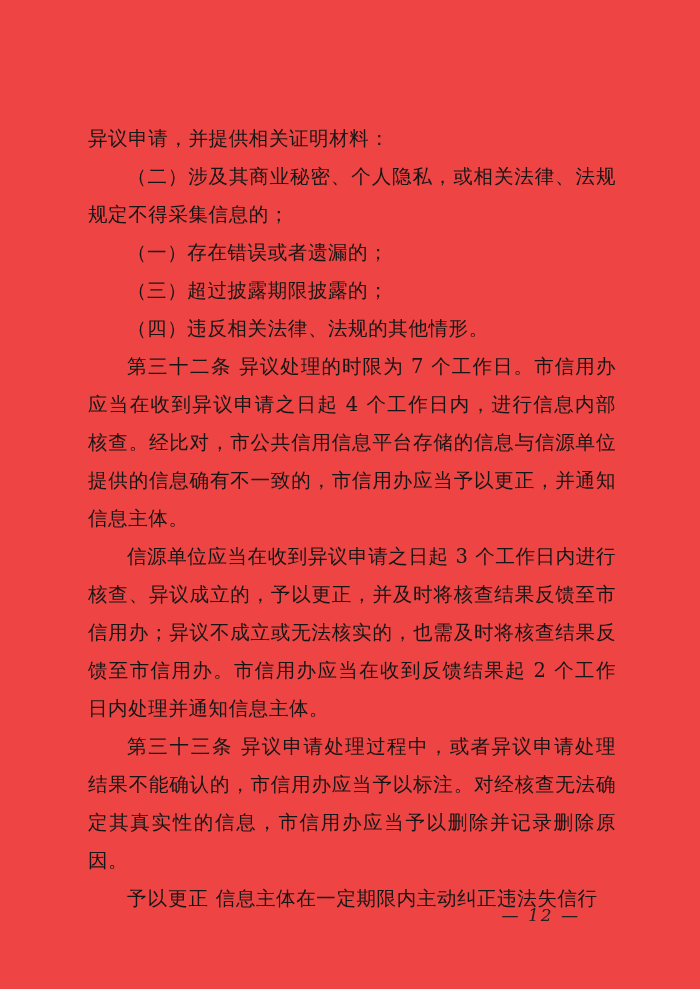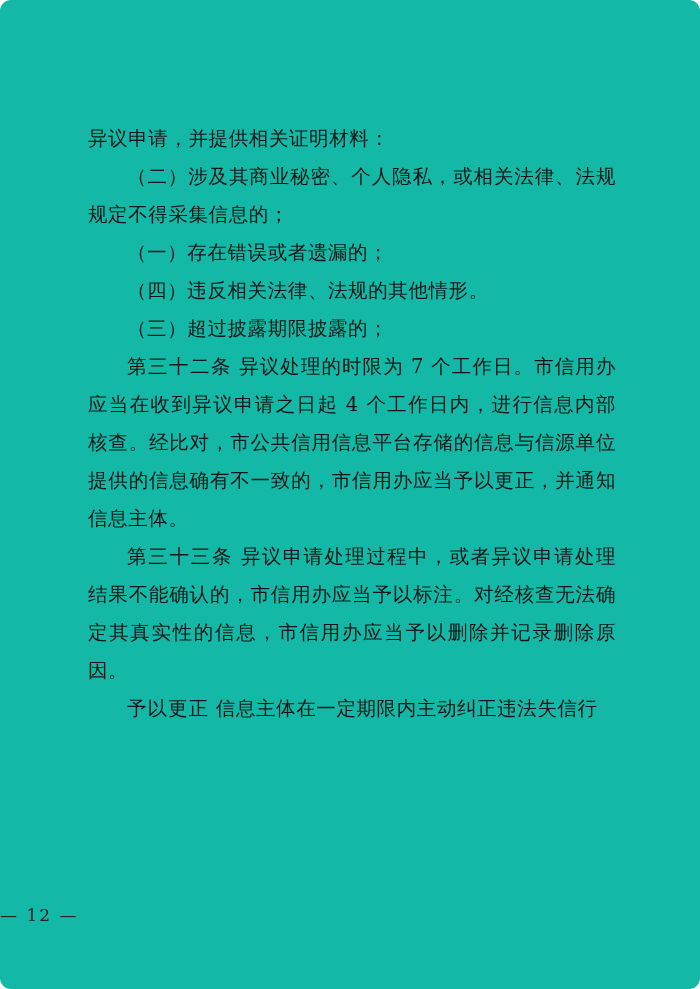--- a/index.html
+++ b/index.html
@@ -14,22 +14,21 @@
     color: #1a1a1a;
     position: relative;
     overflow: hidden;
   }
   .page {
     position: absolute;
     left: 0;
     top: 0;
     width: 700px;
     height: 989px;
-    background: #14b8a6;
-    border-radius: 11px;
+    background: #ef4444;
   }
   .content {
     position: absolute;
     left: 88px;
     top: 120px;
     width: 528px;
   }
   .para {
     font-size: 19.5px;
     line-height: 38px;
@@ -45,25 +44,26 @@
   }
   .para b {
     font-weight: normal;
     letter-spacing: 1px;
   }
   .footer {
     position: absolute;
     left: 0;
     top: 905px;
     width: 580px;
-    text-align: left;
+    text-align: right;
     font-size: 17px;
     color: #222;
     letter-spacing: 2px;
     font-family: "DejaVu Serif", "Liberation Serif", serif;
+    font-style: italic;
   }
   .page-num-wrap {
     display: inline-block;
   }
 </style>
 </head>
 <body>
 
 <div class="page">
   <div class="content">
@@ -74,33 +74,36 @@
 
     <p class="para indent">
       <span>（二）涉及其商业秘密、个人隐私，或相关法律、法规规定不得采集信息的；</span>
     </p>
 
     <p class="para indent">
       <span>（一）存在错误或者遗漏的；</span>
     </p>
 
     <p class="para indent">
-      <span>（四）违反相关法律、法规的其他情形。</span>
+      <span>（三）超过披露期限披露的；</span>
     </p>
 
     <p class="para indent">
-      <span>（三）超过披露期限披露的；</span>
+      <span>（四）违反相关法律、法规的其他情形。</span>
     </p>
 
     <p class="para indent">
       <b>第三十二条</b>
       <span>异议处理的时限为 7 个工作日。市信用办应当在收到异议申请之日起 4 个工作日内，进行信息内部核查。经比对，市公共信用信息平台存储的信息与信源单位提供的信息确有不一致的，市信用办应当予以更正，并通知信息主体。</span>
     </p>
 
 
+    <p class="para indent">
+      <span>信源单位应当在收到异议申请之日起 3 个工作日内进行核查、异议成立的，予以更正，并及时将核查结果反馈至市信用办；异议不成立或无法核实的，也需及时将核查结果反馈至市信用办。市信用办应当在收到反馈结果起 2 个工作日内处理并通知信息主体。</span>
+    </p>
 
     <p class="para indent">
       <b>第三十三条</b>
       <span>异议申请处理过程中，或者异议申请处理结果不能确认的，市信用办应当予以标注。对经核查无法确定其真实性的信息，市信用办应当予以删除并记录删除原因。</span>
     </p>
 
     <p class="para indent">
       <b>予以更正</b>
       <span>信息主体在一定期限内主动纠正违法失信行</span>
     </p>

